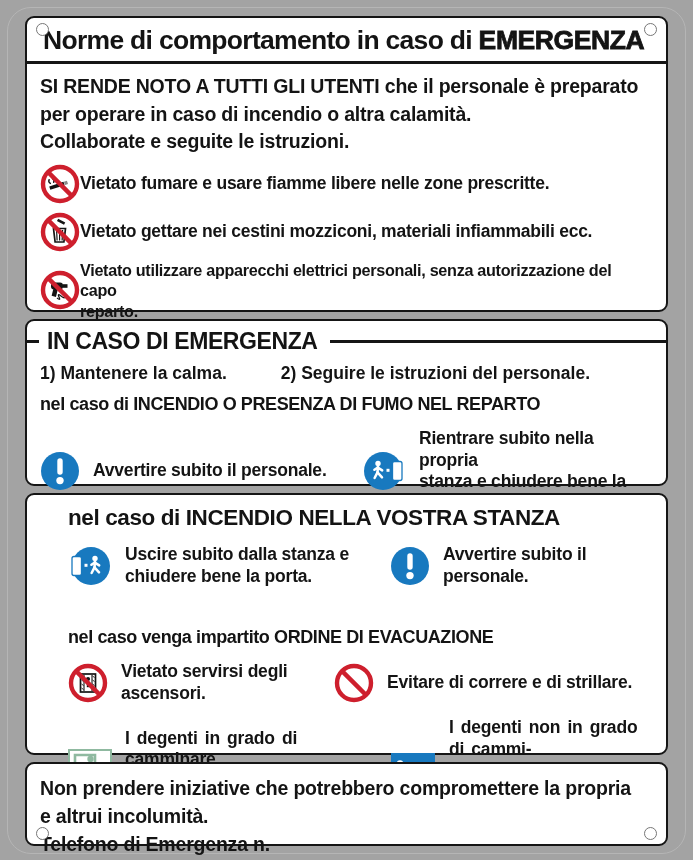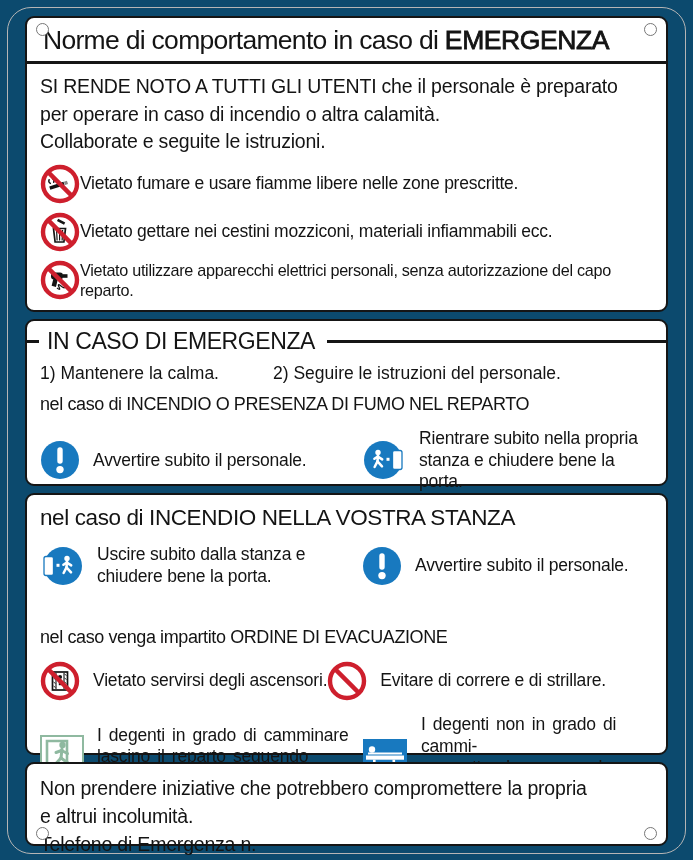--- a/index.html
+++ b/index.html
@@ -1,24 +1,24 @@
 <!DOCTYPE html>
 <html><head>
 <meta charset="utf-8">
 <style>
   html,body{margin:0;padding:0;background:#ffffff;}
-  .sign{position:relative;width:693px;height:860px;background:#0c4a6e;
-        font-family:"Liberation Sans",sans-serif;font-weight:normal;color:#141414;overflow:hidden;}
+  .sign{position:relative;width:693px;height:860px;background:#a3a3a3;
+        font-family:"Liberation Sans",sans-serif;font-weight:bold;color:#141414;overflow:hidden;}
   .edge{position:absolute;left:7px;top:7px;width:677px;height:845px;
         border:1.6px solid #b5b5b5;border-radius:24px;}
   .box{position:absolute;left:25px;width:643px;border:2.6px solid #151515;border-radius:9px;
        background:#fff;box-sizing:border-box;}
   .box1{top:16px;height:296px;}
   .box2{top:319px;height:167px;}
-  .box3{top:493px;height:262px;}
+  .box3{top:493px;height:262px;padding-left:28px;}
   .box4{top:762px;height:84px;}
   .screw{position:absolute;width:11px;height:11px;border:1.5px solid #777;border-radius:50%;background:#fff;}
   .screw.tl{left:9px;top:5px;}  .screw.tr{right:9px;top:5px;}
   .screw.bl{left:9px;bottom:4px;} .screw.br{right:9px;bottom:4px;}
   .title{margin:7px 14px 0 16px;font-size:26.5px;letter-spacing:-0.7px;white-space:nowrap;}
   .title .heavy{-webkit-text-stroke:0.8px #141414;letter-spacing:-0.4px;}
   .divider{border-top:3.4px solid #151515;margin-top:5px;}
   .pre{white-space:pre-line;}
   .intro{margin:9px 12px 0 13px;font-size:19.5px;line-height:27.5px;letter-spacing:-0.2px;}
   .legend{display:flex;align-items:center;font-size:23px;letter-spacing:-0.4px;margin-top:7px;white-space:nowrap;}

